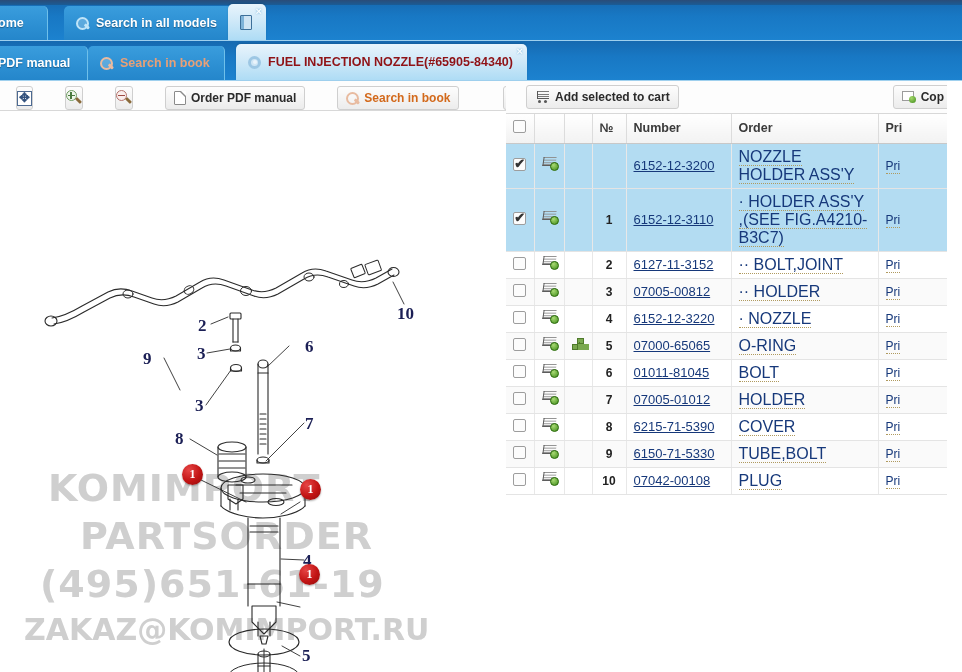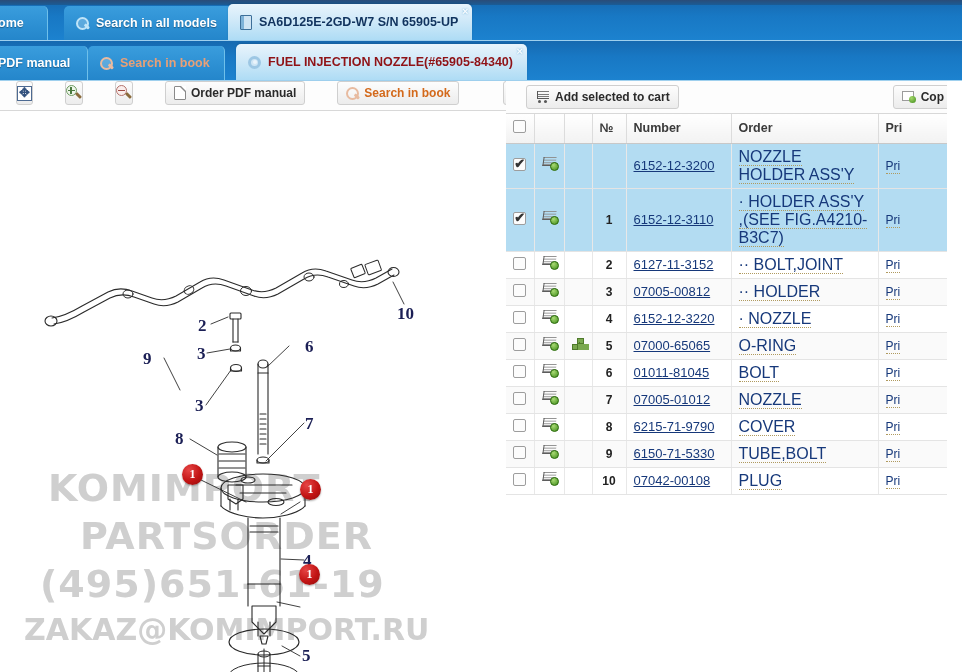--- a/index.html
+++ b/index.html
@@ -103,21 +103,21 @@
   .splitter .grip {
     position:absolute; left:1px; top:265px; width:5px; height:56px;
     background: linear-gradient(to right,#b7e1f6,#66b6e4);
     border-radius:2px;
   }
 
   
   .ltoolbar {
     position:absolute; left:0; top:0; width:514px; height:30px;
     background:#fdfdfd; border-bottom:1px solid #d8d8d8;
-    display:flex; align-items:flex-start;gap:16px;
+    display:flex; align-items:flex-end;gap:16px;
   }
   .tbtn {
     display:flex; align-items:center; justify-content:center; gap:5px;
     height:23px; border:1px solid #cfcfcf; border-radius:3px;
     background: linear-gradient(to bottom,#fdfdfd,#ececec);
     font-size:12px; font-weight:bold; color:#2b2b2b;
     cursor:pointer; padding:0 8px; white-space:nowrap;
   }
   .tbtn.sq { width:25px; height:24px; padding:0; }
   .tbtn.orange { color:#d3691b; }
@@ -298,21 +298,20 @@
   <div class="tabstrip l1">
     <div class="tab inactive" style="left:-22px;width:70px;padding-left:20px;">
       <span>ome</span>
     </div>
     <div class="tab inactive" style="left:64px;">
       <span class="ic ic-mag"></span>
       <span>Search in all models</span>
     </div>
     <div class="tab active" style="left:228px;">
       <span class="ic ic-book"></span>
-      <span>SA6D125E-2GD-W7 S/N 65905-UP</span>
       <span class="xclose">×</span>
     </div>
   </div>
 
   <div class="tabstrip l2">
     <div class="tab inactive" style="left:-22px;width:110px;padding-left:20px;">
       <span>PDF manual</span>
     </div>
     <div class="tab inactive dim" style="left:88px;">
       <span class="ic ic-mag dimmed"></span>
@@ -610,29 +609,29 @@
                 <td class="col-num"><a class="numlink">01011-81045</a></td>
                 <td class="col-name"><span class="namecell">BOLT</span></td>
                 <td class="col-pri"><span class="pricecell">Pri</span></td>
               </tr>
               <tr class="even">
                 <td class="col-cb"><span class="cb"></span></td>
                 <td class="col-cart"><span class="cartico"></span></td>
                 <td class="col-tree"></td>
                 <td class="col-no">7</td>
                 <td class="col-num"><a class="numlink">07005-01012</a></td>
-                <td class="col-name"><span class="namecell">NOZZLE</span></td>
+                <td class="col-name"><span class="namecell">HOLDER</span></td>
                 <td class="col-pri"><span class="pricecell">Pri</span></td>
               </tr>
               <tr class="odd">
                 <td class="col-cb"><span class="cb"></span></td>
                 <td class="col-cart"><span class="cartico"></span></td>
                 <td class="col-tree"></td>
                 <td class="col-no">8</td>
-                <td class="col-num"><a class="numlink">6215-71-9790</a></td>
+                <td class="col-num"><a class="numlink">6215-71-5390</a></td>
                 <td class="col-name"><span class="namecell">COVER</span></td>
                 <td class="col-pri"><span class="pricecell">Pri</span></td>
               </tr>
               <tr class="even">
                 <td class="col-cb"><span class="cb"></span></td>
                 <td class="col-cart"><span class="cartico"></span></td>
                 <td class="col-tree"></td>
                 <td class="col-no">9</td>
                 <td class="col-num"><a class="numlink">6150-71-5330</a></td>
                 <td class="col-name"><span class="namecell">TUBE,BOLT</span></td>

